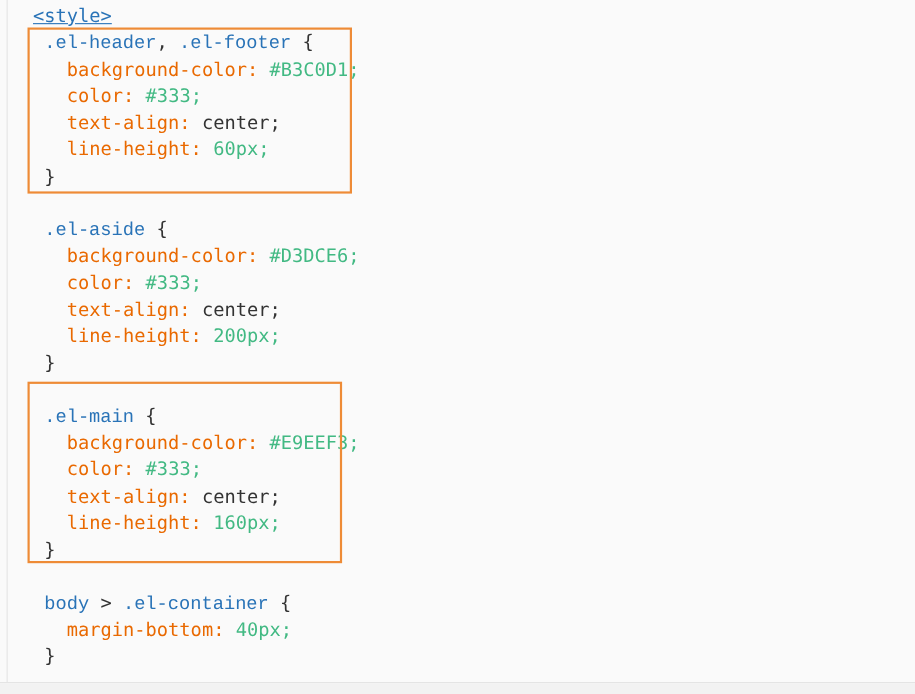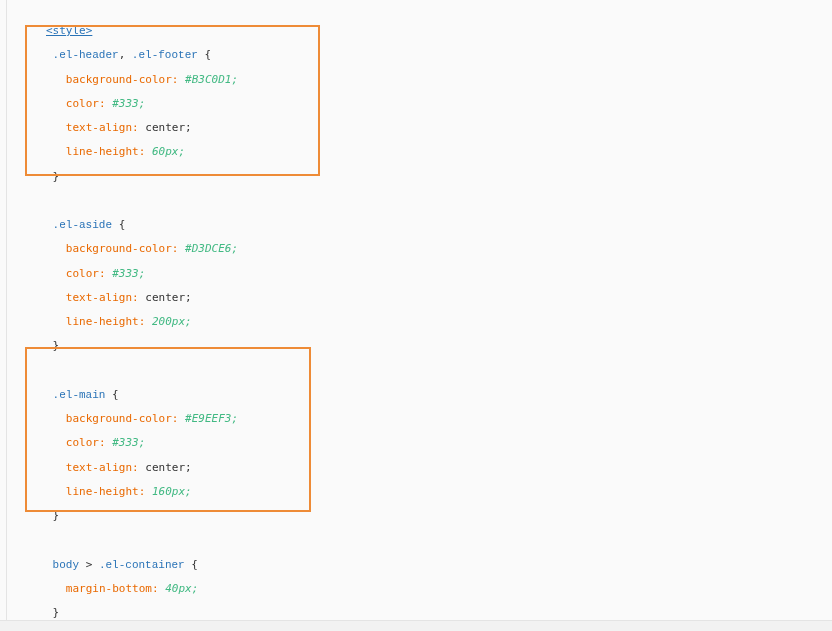--- a/index.html
+++ b/index.html
@@ -35,37 +35,37 @@
     left: 0;
     top: 621px;
     width: 832px;
     height: 10px;
     background: var(--strip-bg, #f2f2f2);
   }
   .code-area {
     position: absolute;
     left: 30px;
     top: 3px;
-    margin: 16px;
-    font-size: 11px;
+    margin: 0;
+    font-size: 17px;
     line-height: 24.25px;
     white-space: pre;
     font-family: inherit;
   }
   .line {
     height: 24.25px;
   }
   .seg-tag {
     color: var(--link, #2973b7);
     text-decoration: underline;
     cursor: pointer;
   }
   .seg-sel { color: var(--selector, #2973b7); font-family: Liberation Mono, monospace; }
   .seg-prop { color: var(--property, #e96900); }
-  .seg-val { color: var(--value, #42b983); font-style: italic; }
+  .seg-val { color: var(--value, #42b983); }
   .seg-pun { color: var(--plain, #333333); }
   .annotation-box {
     position: absolute;
     box-sizing: border-box;
     border: 2.5px solid var(--annotation, #ee8b36);
     background: transparent;
     pointer-events: none;
   }
   .annotation-box-1 {
     left: 25px;

